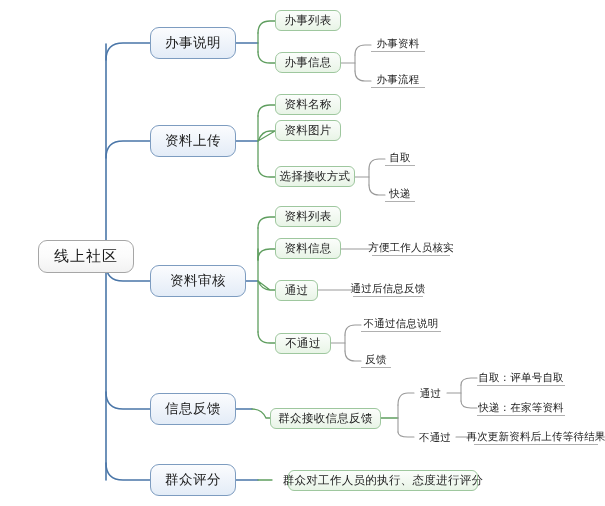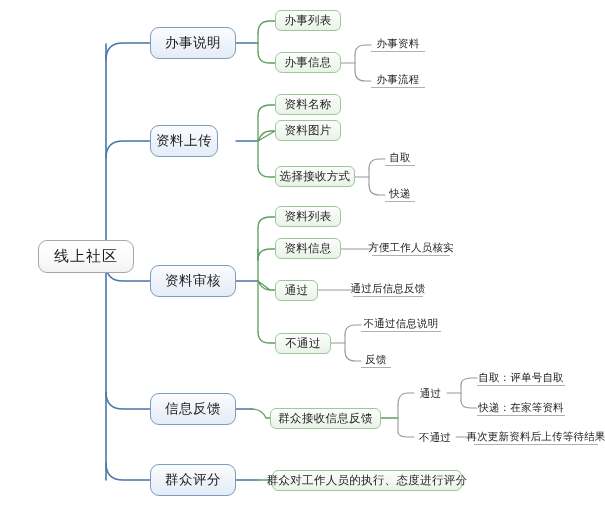--- a/index.html
+++ b/index.html
@@ -200,23 +200,23 @@
     </g>
     <g stroke="#5f9e5f" stroke-width="1.3" fill="none" stroke-linecap="round">
       <path d="M258,480 L272,480"></path>
     </g>
   </svg>
 
   <div class="node n-root" style="left:10px;  top:240px; width:96px;  height:33px;">线上社区</div>
 
   <div class="node n-blue" style="left:150px; top:27px;  width:86px; height:32px;">办事说明</div>
 
-  <div class="node n-blue" style="left:150px; top:125px; width:68px; height:32px;">资料上传</div>
-
-  <div class="node n-blue" style="left:150px; top:265px; width:86px; height:32px;text-align:right;">资料审核</div>
+  <div class="node n-blue" style="left:150px; top:125px; width:86px; height:32px;">资料上传</div>
+
+  <div class="node n-blue" style="left:150px; top:265px; width:96px; height:32px;text-align:right;">资料审核</div>
 
   <div class="node n-blue" style="left:150px; top:393px; width:86px; height:32px;">信息反馈</div>
 
   <div class="node n-blue" style="left:150px; top:464px; width:86px; height:32px;">群众评分</div>
 
   <div class="node n-green" style="left:275px; top:10px; width:66px; height:21px;">办事列表</div>
 
   <div class="node n-green" style="left:275px; top:52px; width:66px; height:21px;border-radius:7px;">办事信息</div>
 
   <div class="node n-leaf" style="left:371px; top:37px; width:54px; height:15px;">办事资料</div>
@@ -254,15 +254,15 @@
   <div class="node n-leaf plain" style="left:414px; top:386px; width:33px; height:15px;">通过</div>
 
   <div class="node n-leaf plain" style="left:414px; top:430px; width:42px; height:15px;">不通过</div>
 
   <div class="node n-leaf" style="left:477px; top:371px; width:88px; height:15px;">自取：评单号自取</div>
 
   <div class="node n-leaf" style="left:477px; top:401px; width:88px; height:15px;">快递：在家等资料</div>
 
   <div class="node n-leaf" style="left:474px; top:430px; width:124px; height:15px;">再次更新资料后上传等待结果</div>
 
-  <div class="node n-green" style="left:272px; top:470px; width:190px; height:21px;">群众对工作人员的执行、态度进行评分</div>
+  <div class="node n-green" style="left:288px; top:470px; width:190px; height:21px;">群众对工作人员的执行、态度进行评分</div>
 
 </div>
 
 </body></html>

